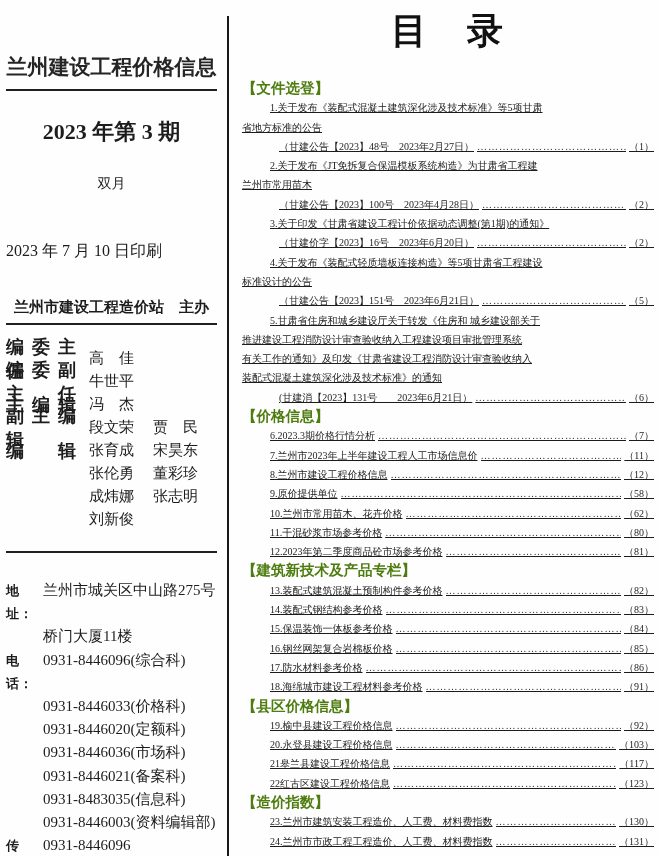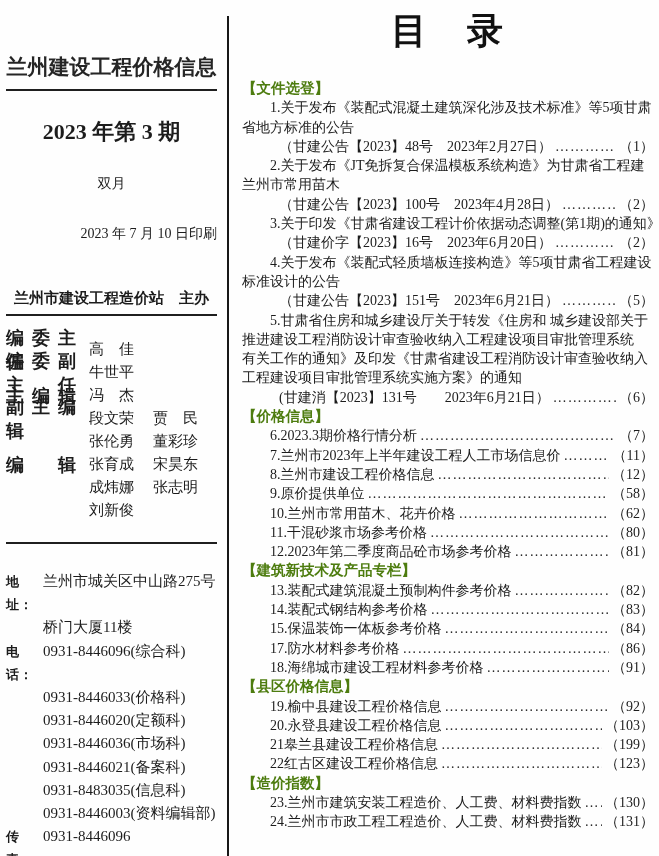--- a/index.html
+++ b/index.html
@@ -15,22 +15,22 @@
   }
   .pub-title{
     font-family:"Liberation Sans","DejaVu Sans",sans-serif;
     font-weight:bold;font-size:21px;line-height:30px;text-align:center;
     color:#252525;white-space:nowrap;
   }
   .rule{border:none;border-top:2px solid #1f1f1f;margin:6px 0 0 0;}
   .rule-title{margin-top:7px;}
   .issue{font-size:22px;font-weight:600;text-align:center;margin-top:26px;white-space:nowrap;}
   .freq{font-size:14px;text-align:center;margin-top:28px;}
-  .print{font-size:14px;text-align:right;margin-top:32px;white-space:nowrap;}
-  .organizer{font-size:15px;font-weight:600;text-align:center;margin-top:46px;white-space:nowrap;}
+  .print{font-size:16px;text-align:left;margin-top:48px;white-space:nowrap;}
+  .organizer{font-size:15px;font-weight:600;text-align:center;margin-top:36px;white-space:nowrap;}
   .rule-org{margin-top:6px;}
   #editorial{margin-top:22px;}
   .ed-row{display:flex;align-items:center;height:23px;}
   .ed-label{
     width:70px;flex:none;font-family:"Liberation Sans","DejaVu Sans",sans-serif;
     font-weight:bold;font-size:18px;text-align:justify;text-align-last:justify;
   }
   .ed-name{width:50px;flex:none;margin-left:13px;font-size:15px;white-space:nowrap;}
   .ed-name2{margin-left:14px;}
   .rule-mid{margin-top:20px;}
@@ -53,21 +53,21 @@
     font-size:36px;font-weight:bold;text-align:center;letter-spacing:2px;
     margin-top:3px;line-height:44px;color:#111;
   }
   #toc-body{margin-top:26px;}
   .toc-heading{
     font-family:"Liberation Sans","DejaVu Sans",sans-serif;font-weight:bold;
     font-size:14.5px;height:19.3px;line-height:19.3px;white-space:nowrap;color:#4d7c0f;
   }
   .toc-line{
     display:flex;align-items:center;height:19.3px;line-height:19.3px;
-    font-size:14px;white-space:nowrap;
+    font-size:10px;white-space:nowrap;text-decoration:underline;
   }
   .l-first{padding-left:28px;}
   .l-cont{padding-left:0;}
   .l-cite{padding-left:37px;}
   .toc-text{flex:none;}
   .dots{flex:1 1 auto;overflow:hidden;margin:0 3px;letter-spacing:1px;color:#2a2a2a;}
   .dots::after{content:"………………………………………………………………………………";}
   .toc-page{flex:none;}
 </style>
 </head>
@@ -98,28 +98,28 @@
           <span class="ed-label">主编辑</span>
           <span class="ed-name">冯　杰</span>
           <span class="ed-name ed-name2"></span>
         </div>
         <div class="ed-row">
           <span class="ed-label">副主编辑</span>
           <span class="ed-name">段文荣</span>
           <span class="ed-name ed-name2">贾　民</span>
         </div>
         <div class="ed-row">
+          <span class="ed-label">编辑</span>
+          <span class="ed-name">张育成</span>
+          <span class="ed-name ed-name2">宋昊东</span>
+        </div>
+        <div class="ed-row">
           <span class="ed-label"></span>
           <span class="ed-name">张伦勇</span>
           <span class="ed-name ed-name2">董彩珍</span>
-        </div>
-        <div class="ed-row">
-          <span class="ed-label">编辑</span>
-          <span class="ed-name">张育成</span>
-          <span class="ed-name ed-name2">宋昊东</span>
         </div>
         <div class="ed-row">
           <span class="ed-label"></span>
           <span class="ed-name">成炜娜</span>
           <span class="ed-name ed-name2">张志明</span>
         </div>
         <div class="ed-row">
           <span class="ed-label"></span>
           <span class="ed-name">刘新俊</span>
           <span class="ed-name ed-name2"></span>
@@ -213,21 +213,21 @@
         <div class="toc-line l-first">
           <span class="toc-text">5.甘肃省住房和城乡建设厅关于转发《住房和 城乡建设部关于</span>
         </div>
         <div class="toc-line l-cont">
           <span class="toc-text">推进建设工程消防设计审查验收纳入工程建设项目审批管理系统</span>
         </div>
         <div class="toc-line l-cont">
           <span class="toc-text">有关工作的通知》及印发《甘肃省建设工程消防设计审查验收纳入</span>
         </div>
         <div class="toc-line l-cont">
-          <span class="toc-text">工程建设项目审批管理系统实施方案》的通知</span>
+          <span class="toc-text">装配式混凝土建筑深化涉及技术标准》的通知</span>
         </div>
         <div class="toc-line l-cite">
           <span class="toc-text">(甘建消【2023】131号　　2023年6月21日）</span>
           <span class="dots"></span>
           <span class="toc-page">（6）</span>
         </div>
         <div class="toc-heading">【价格信息】</div>
         <div class="toc-line l-first">
           <span class="toc-text">6.2023.3期价格行情分析</span>
           <span class="dots"></span>
@@ -273,20 +273,25 @@
           <span class="toc-text">14.装配式钢结构参考价格</span>
           <span class="dots"></span>
           <span class="toc-page">（83）</span>
         </div>
         <div class="toc-line l-first">
           <span class="toc-text">15.保温装饰一体板参考价格</span>
           <span class="dots"></span>
           <span class="toc-page">（84）</span>
         </div>
         <div class="toc-line l-first">
+          <span class="toc-text">16.钢丝网架复合岩棉板价格</span>
+          <span class="dots"></span>
+          <span class="toc-page">（85）</span>
+        </div>
+        <div class="toc-line l-first">
           <span class="toc-text">17.防水材料参考价格</span>
           <span class="dots"></span>
           <span class="toc-page">（86）</span>
         </div>
         <div class="toc-line l-first">
           <span class="toc-text">18.海绵城市建设工程材料参考价格</span>
           <span class="dots"></span>
           <span class="toc-page">（91）</span>
         </div>
         <div class="toc-heading">【县区价格信息】</div>
@@ -296,21 +301,21 @@
           <span class="toc-page">（92）</span>
         </div>
         <div class="toc-line l-first">
           <span class="toc-text">20.永登县建设工程价格信息</span>
           <span class="dots"></span>
           <span class="toc-page">（103）</span>
         </div>
         <div class="toc-line l-first">
           <span class="toc-text">21皋兰县建设工程价格信息</span>
           <span class="dots"></span>
-          <span class="toc-page">（199）</span>
+          <span class="toc-page">（117）</span>
         </div>
         <div class="toc-line l-first">
           <span class="toc-text">22红古区建设工程价格信息</span>
           <span class="dots"></span>
           <span class="toc-page">（123）</span>
         </div>
         <div class="toc-heading">【造价指数】</div>
         <div class="toc-line l-first">
           <span class="toc-text">23.兰州市建筑安装工程造价、人工费、材料费指数</span>
           <span class="dots"></span>

